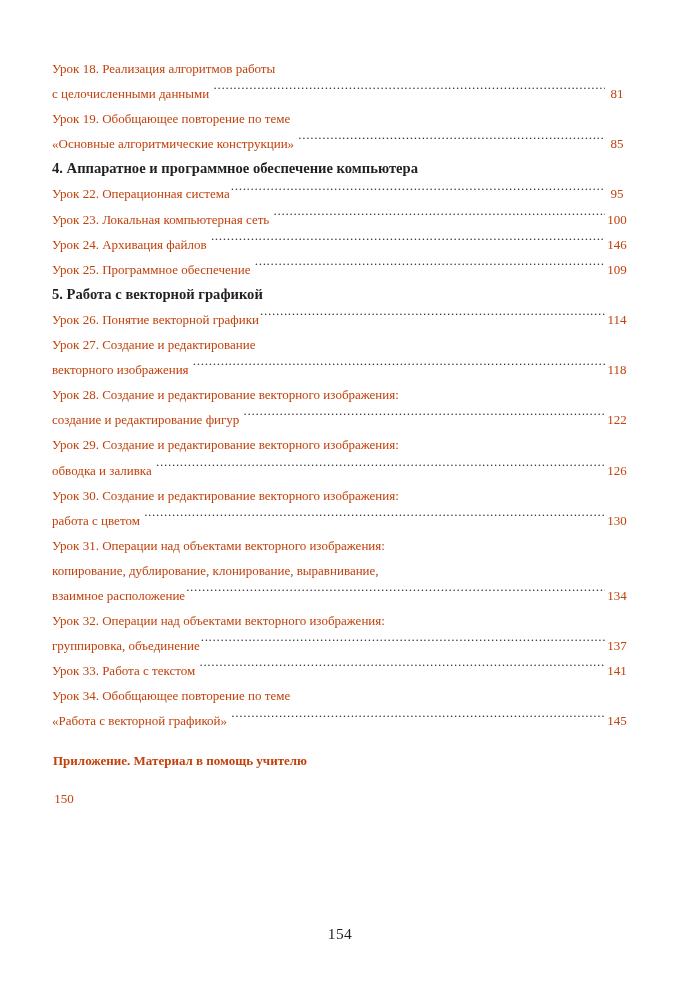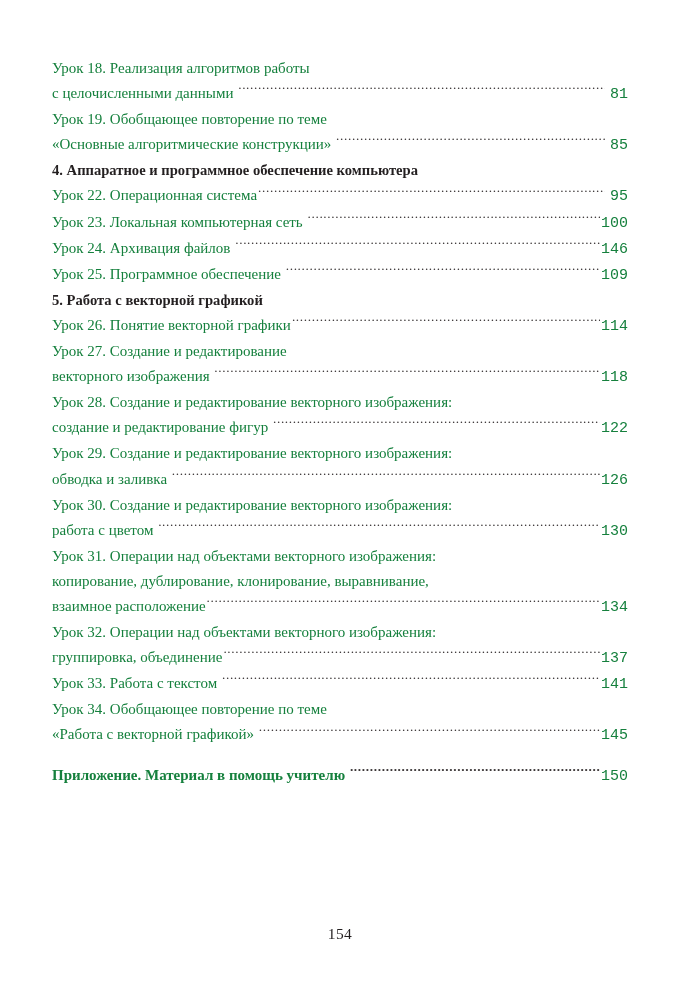--- a/index.html
+++ b/index.html
@@ -24,30 +24,31 @@
   }
   #toc-list {
     position: absolute;
     left: 52px;
     top: 56px;
     width: 576px;
   }
 
   
   .entry {
-    font-size: 15px;
+    font-size: 13px;
     line-height: 25.1px;
-    color: #15803d;
+    color: #c2410c;
   }
   .entry.gap-before {
     margin-top: 14px;
   }
   .entry.bold .etext,
   .entry.bold .line {
     font-weight: bold;
+    flex-direction: column;
   }
 
   
   .line {
     display: block;
     white-space: pre;
   }
 
   
   .line.tail {
@@ -74,25 +75,24 @@
     bottom: 0.06em;
     white-space: nowrap;
     font-size: 13.2px;
     letter-spacing: 0.68px;
     color: #3a3536;
     overflow: hidden;
     display: block;
   }
   .pageno {
     flex: 0 0 auto;
-    text-align: right;
+    text-align: center;
     white-space: pre;
     font-weight: normal;
     min-width: 22px;
-    font-family: Liberation Mono, monospace;
   }
 
   
   .section-head {
     font-size: 14.6px;
     line-height: 25.1px;
     font-weight: bold;
     text-align: left;
     white-space: pre;
     color: #231f20;

